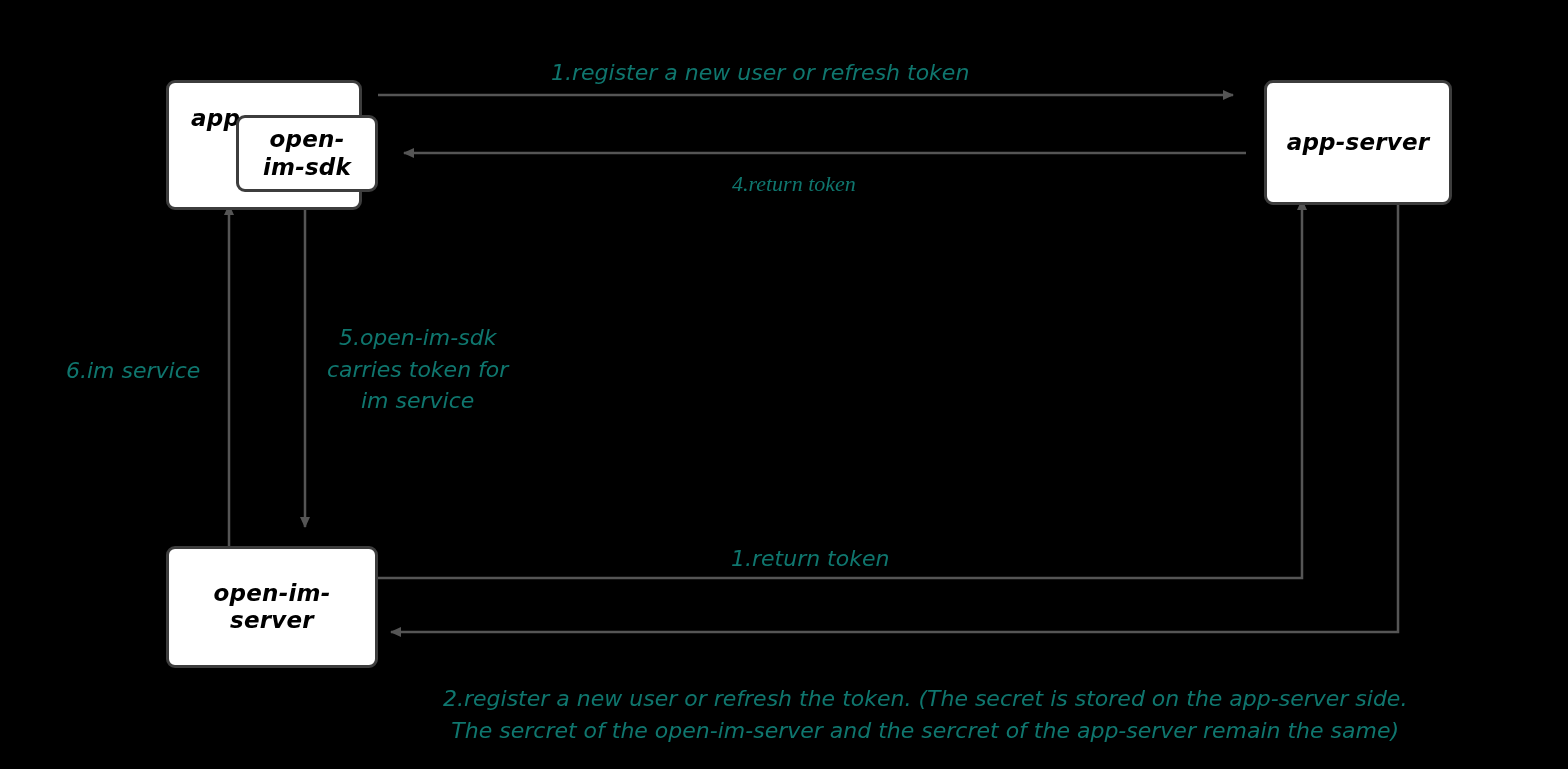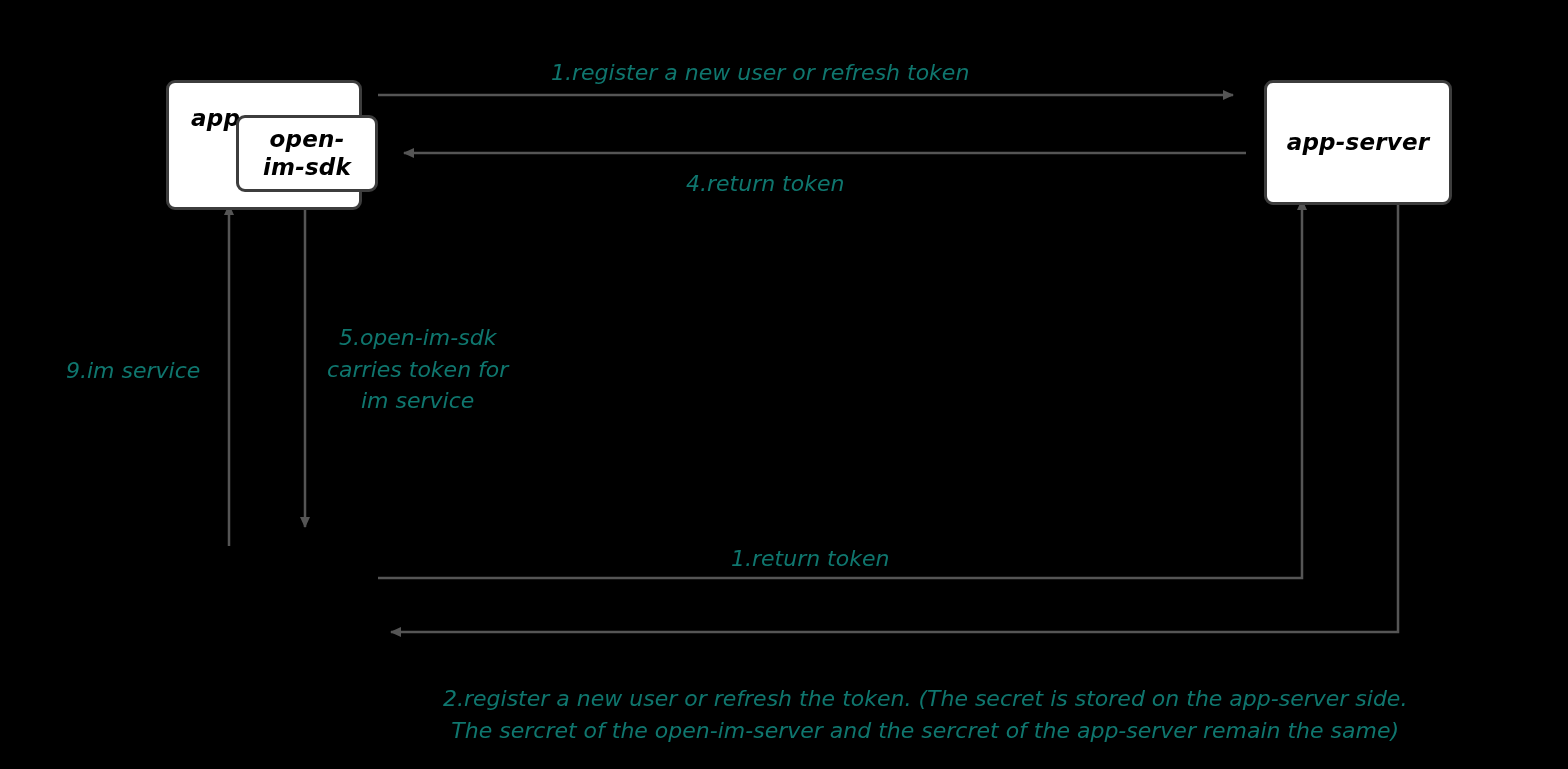--- a/index.html
+++ b/index.html
@@ -77,21 +77,21 @@
   .edge-label {
     position: absolute;
     color: #0f766e;
     font-style: italic;
     font-size: 22px;
     line-height: 1.44;
     white-space: pre;
     text-align: center;
   }
   .lbl-1 { left: 551px; top: 57px; }
-  .lbl-4 { left: 686px; top: 168px; }
+  .lbl-4 { left: 732px; top: 168px; font-family: Liberation Serif, serif; }
   .lbl-6 { left: 66px;  top: 355px; }
   .lbl-5 { left: 327px; top: 322px; }
   .lbl-3 { left: 731px; top: 543px; }
   .lbl-2 { left: 443px; top: 683px; text-align: center; }
 </style>
 </head>
 <body>
 
 <div id="canvas">
 
@@ -133,24 +133,28 @@
 
   <div class="node-box node-sdk">
     <div class="node-label" style="white-space: pre-line; font-style: italic;">open-
 im-sdk</div>
   </div>
 
   <div class="node-box node-appserver">
     <div class="node-label">app-server</div>
   </div>
 
+  <div class="node-box node-imserver">
+    <div class="node-label" style="white-space: pre-line;">open-im-
+server</div>
+  </div>
 
   <div class="edge-label lbl-1">1.register a new user or refresh token</div>
   <div class="edge-label lbl-4">4.return token</div>
-  <div class="edge-label lbl-6">9.im service</div>
+  <div class="edge-label lbl-6">6.im service</div>
   <div class="edge-label lbl-5">5.open-im-sdk
 carries token for
 im service</div>
   <div class="edge-label lbl-3">1.return token</div>
   <div class="edge-label lbl-2">2.register a new user or refresh the token. (The secret is stored on the app-server side.
 The sercret of the open-im-server and the sercret of the app-server remain the same)</div>
 
 </div>
 
 </body></html>

